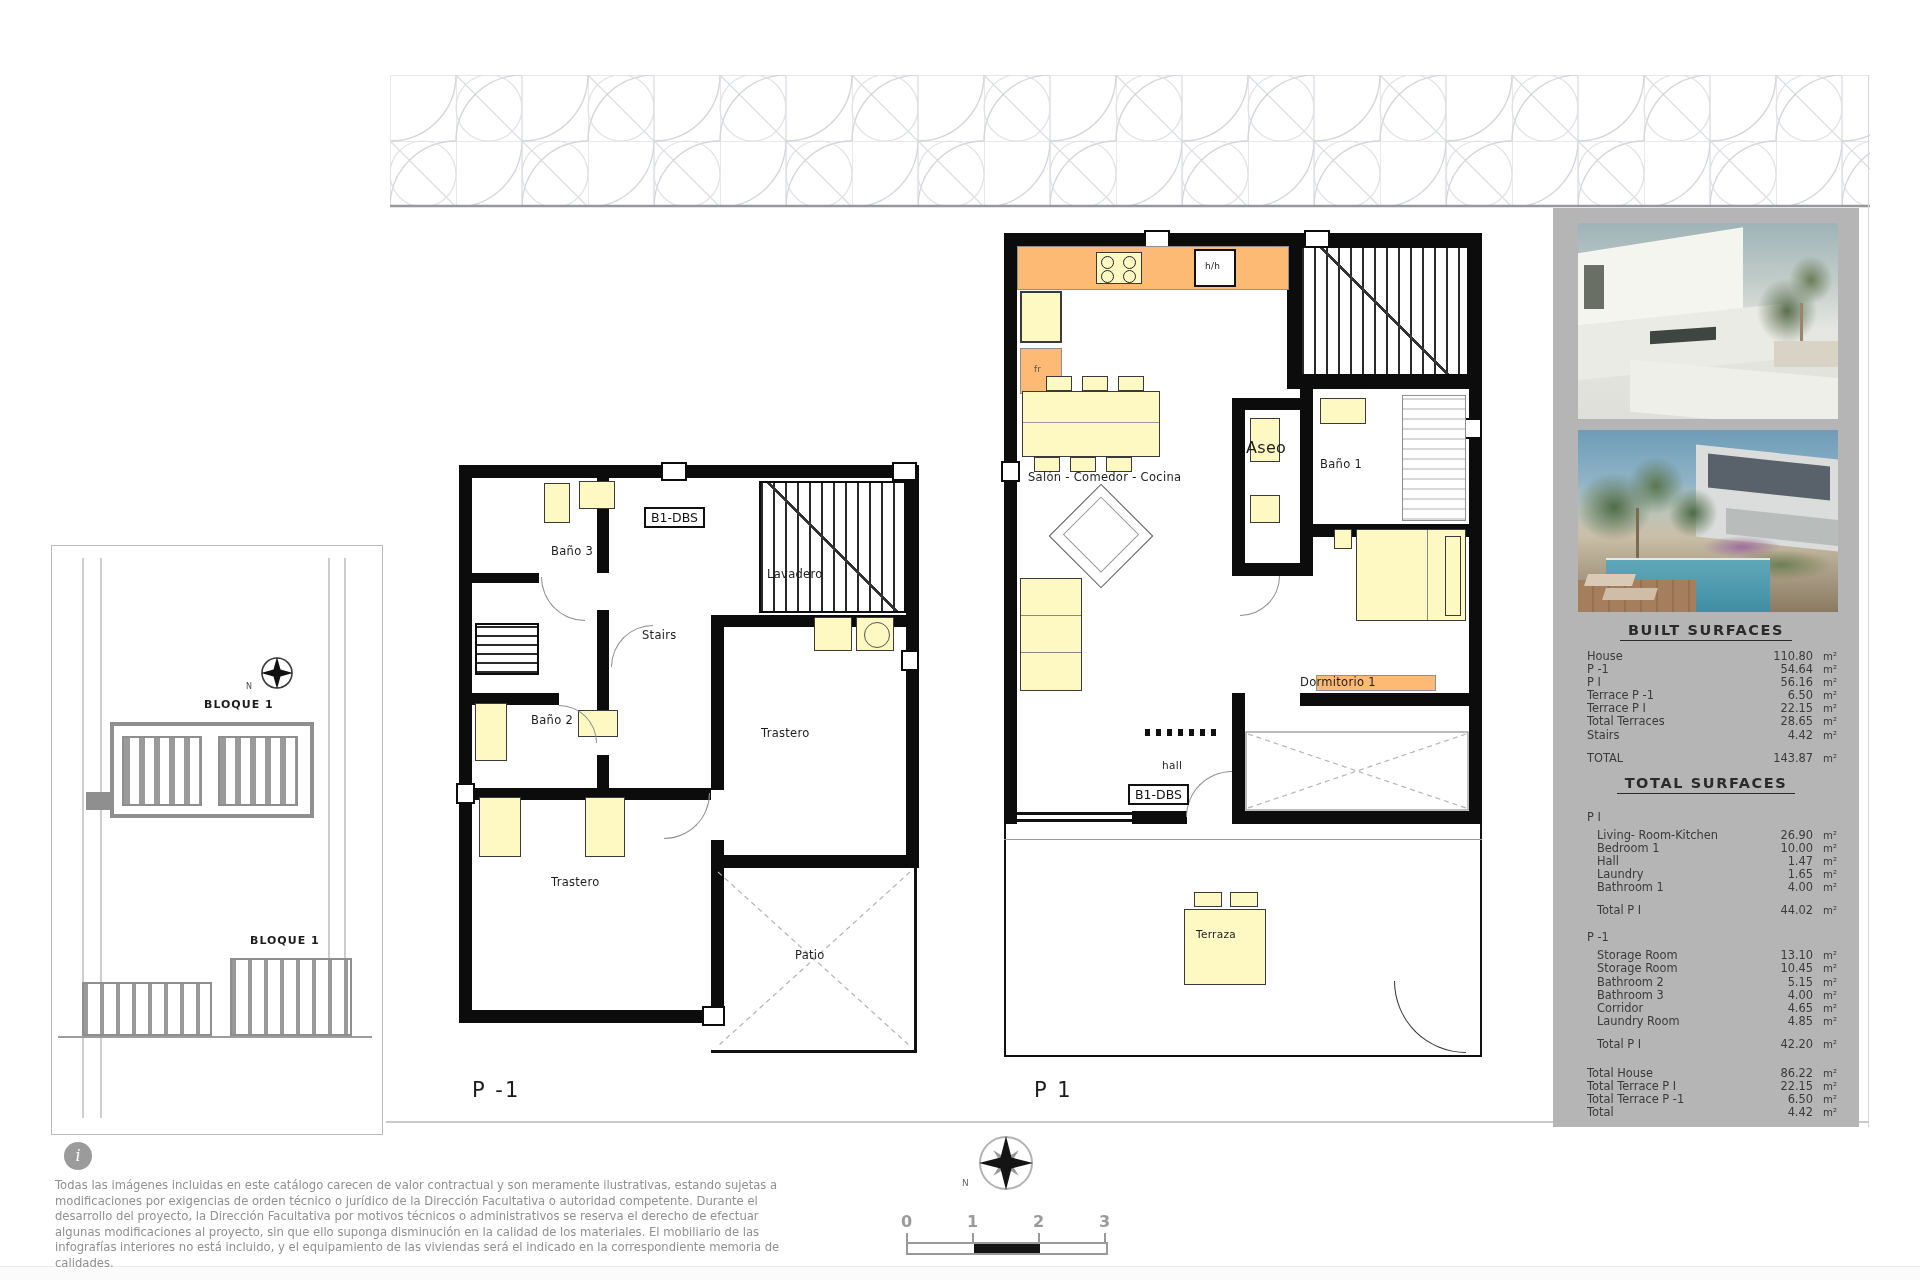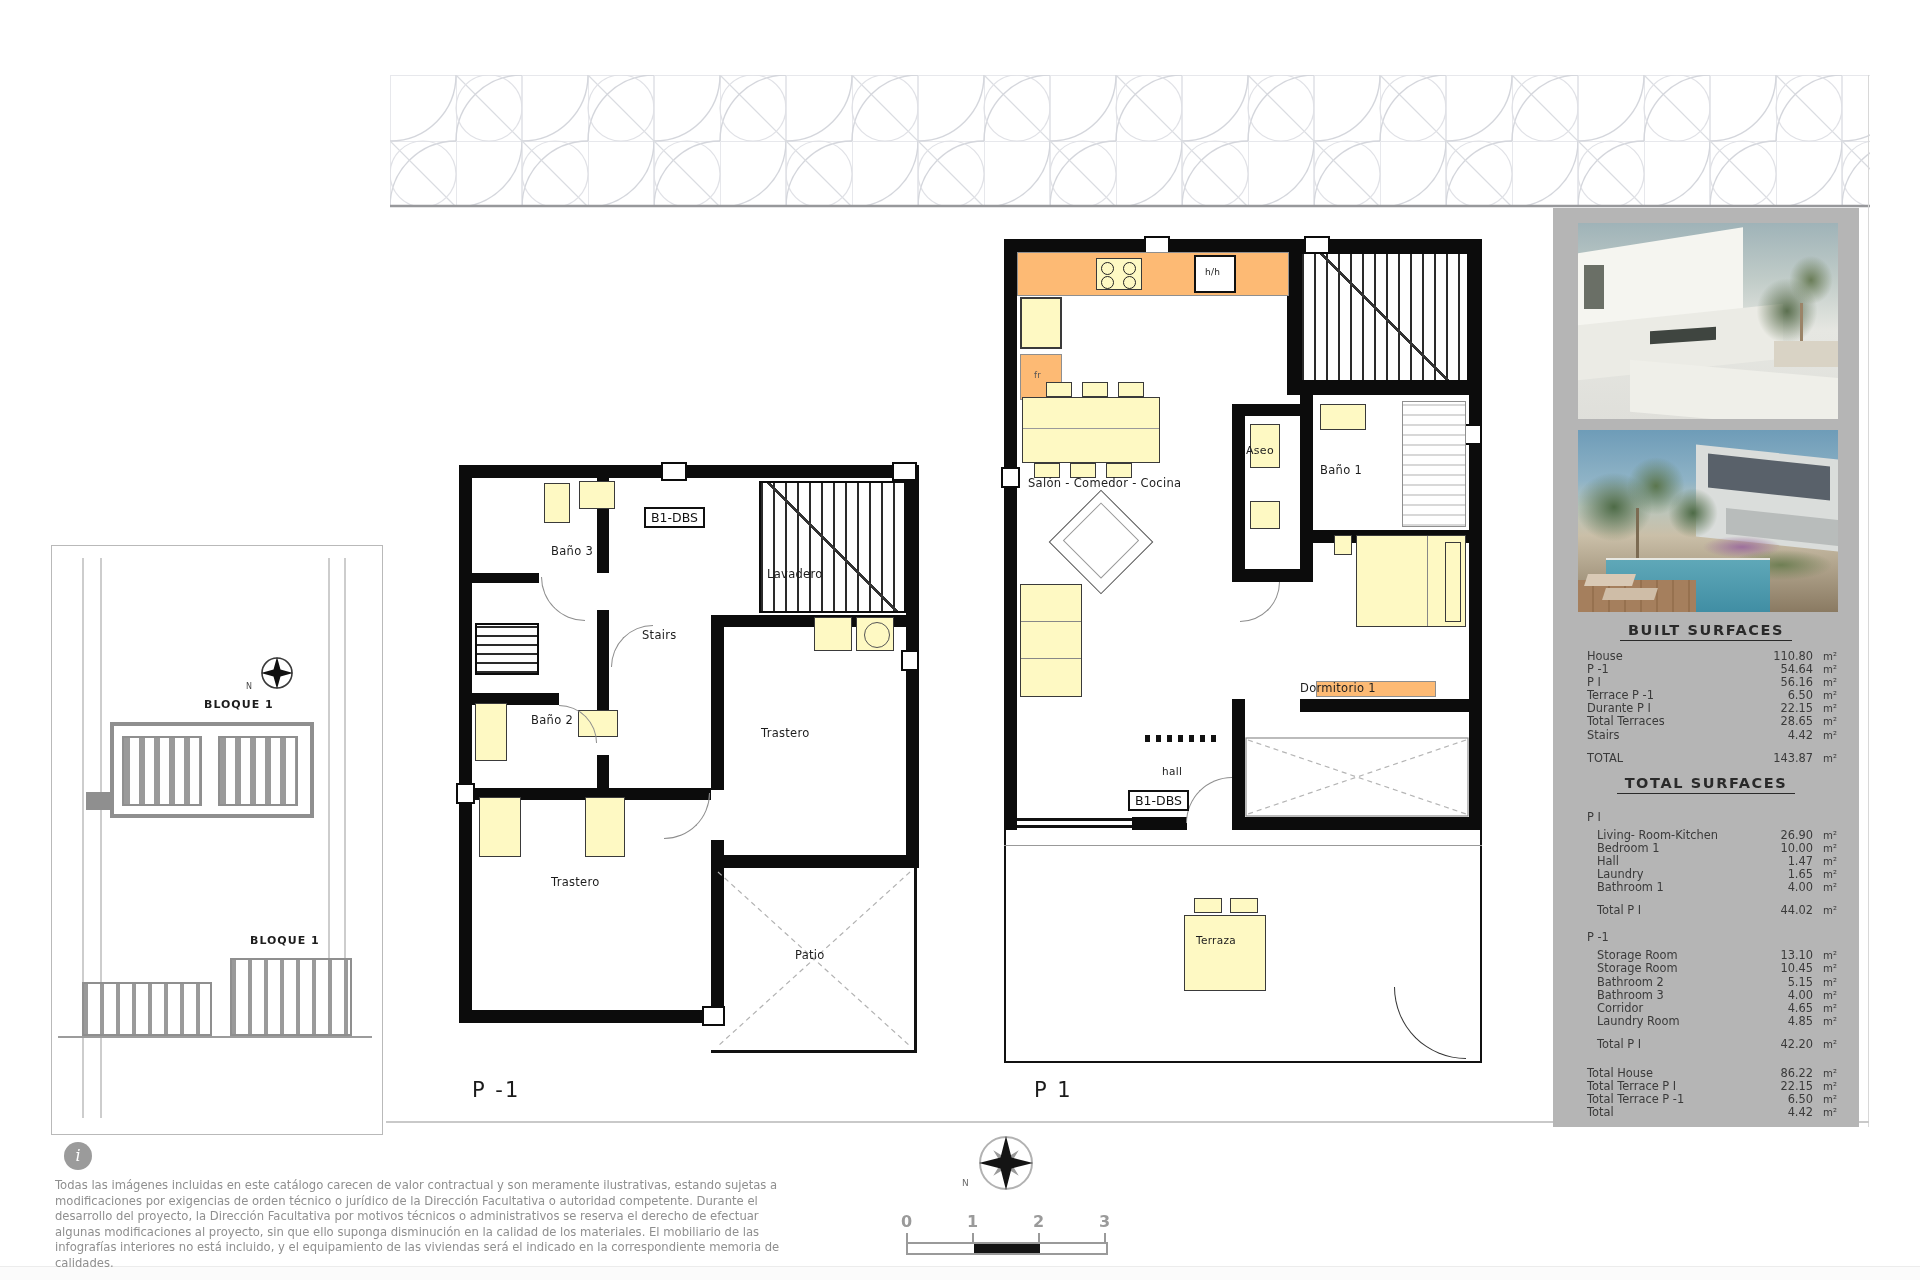--- a/index.html
+++ b/index.html
@@ -158,21 +158,21 @@
     <span class="lbl" style="left:92px;top:79px">Baño 3</span>
     <span class="lbl" style="left:308px;top:102px">Lavadero</span>
     <span class="lbl" style="left:183px;top:163px">Stairs</span>
     <span class="lbl" style="left:72px;top:248px">Baño 2</span>
     <span class="lbl" style="left:302px;top:261px">Trastero</span>
     <span class="lbl" style="left:92px;top:410px">Trastero</span>
     <span class="lbl" style="left:336px;top:483px">Patio</span>
   </div>
   <span class="plabel" style="left:472px;top:1078px">P -1</span>
 
-  <div class="abs" style="left:1004px;top:239px;width:480px;height:826px">
+  <div class="abs" style="left:1004px;top:233px;width:480px;height:826px">
 
     <div class="wall" style="left:0;top:0;width:478px;height:13px"></div>
     <div class="wall" style="left:0;top:0;width:13px;height:591px"></div>
     <div class="wall" style="left:465px;top:0;width:13px;height:591px"></div>
     <div class="wall" style="left:283px;top:13px;width:13px;height:143px"></div>
     <div class="wall" style="left:285px;top:143px;width:193px;height:13px"></div>
     <div class="wall" style="left:228px;top:165px;width:13px;height:170px"></div>
     <div class="wall" style="left:296px;top:156px;width:13px;height:179px"></div>
     <div class="wall" style="left:228px;top:165px;width:68px;height:12px"></div>
     <div class="wall" style="left:228px;top:330px;width:81px;height:13px"></div>
@@ -257,21 +257,21 @@
     <div class="thin" style="left:0;top:606px;width:478px;height:1px;background:#999"></div>
     <div class="fur" style="left:180px;top:676px;width:82px;height:76px">
       <span class="lbl" style="left:11px;top:18px;font-size:10.5px">Terraza</span>
     </div>
     <div class="fur" style="left:190px;top:659px;width:28px;height:15px"></div>
     <div class="fur" style="left:226px;top:659px;width:28px;height:15px"></div>
     <div class="arc bl" style="left:390px;top:748px;width:72px;height:72px;border-color:#333"></div>
 
     <span class="tag" style="left:124px;top:551px">B1-DBS</span>
     <span class="lbl" style="left:24px;top:237px">Salón - Comedor - Cocina</span>
-    <span class="lbl" style="left:242px;top:205px;font-size:11px">Aseo</span>
+    <span class="lbl" style="left:242px;top:205px;font-size:16px">Aseo</span>
     <span class="lbl" style="left:316px;top:224px">Baño 1</span>
     <span class="lbl" style="left:296px;top:442px">Dormitorio 1</span>
     <span class="lbl" style="left:158px;top:526px;font-size:10.5px">hall</span>
   </div>
   <span class="plabel" style="left:1034px;top:1078px">P 1</span>
 
   <div class="sidebar">
 
     <div class="photo" style="top:15px;height:196px;background:linear-gradient(180deg,#9fb3b8 0%,#c2cdc9 30%,#e6e7e2 55%,#dfdfda 100%)">
       <div class="abs" style="left:-10px;top:18px;width:175px;height:105px;background:#f5f5f0;transform:skewY(-9deg)"></div>
@@ -320,21 +320,21 @@
             <span class="tl">P I</span>
             <span class="tv">56.16</span>
             <span class="tu">m²</span>
           </div>
         <div class="trow">
             <span class="tl">Terrace P -1</span>
             <span class="tv">6.50</span>
             <span class="tu">m²</span>
           </div>
         <div class="trow">
-            <span class="tl">Durante P I</span>
+            <span class="tl">Terrace P I</span>
             <span class="tv">22.15</span>
             <span class="tu">m²</span>
           </div>
         <div class="trow">
             <span class="tl">Total Terraces</span>
             <span class="tv">28.65</span>
             <span class="tu">m²</span>
           </div>
         <div class="trow">
             <span class="tl">Stairs</span>

